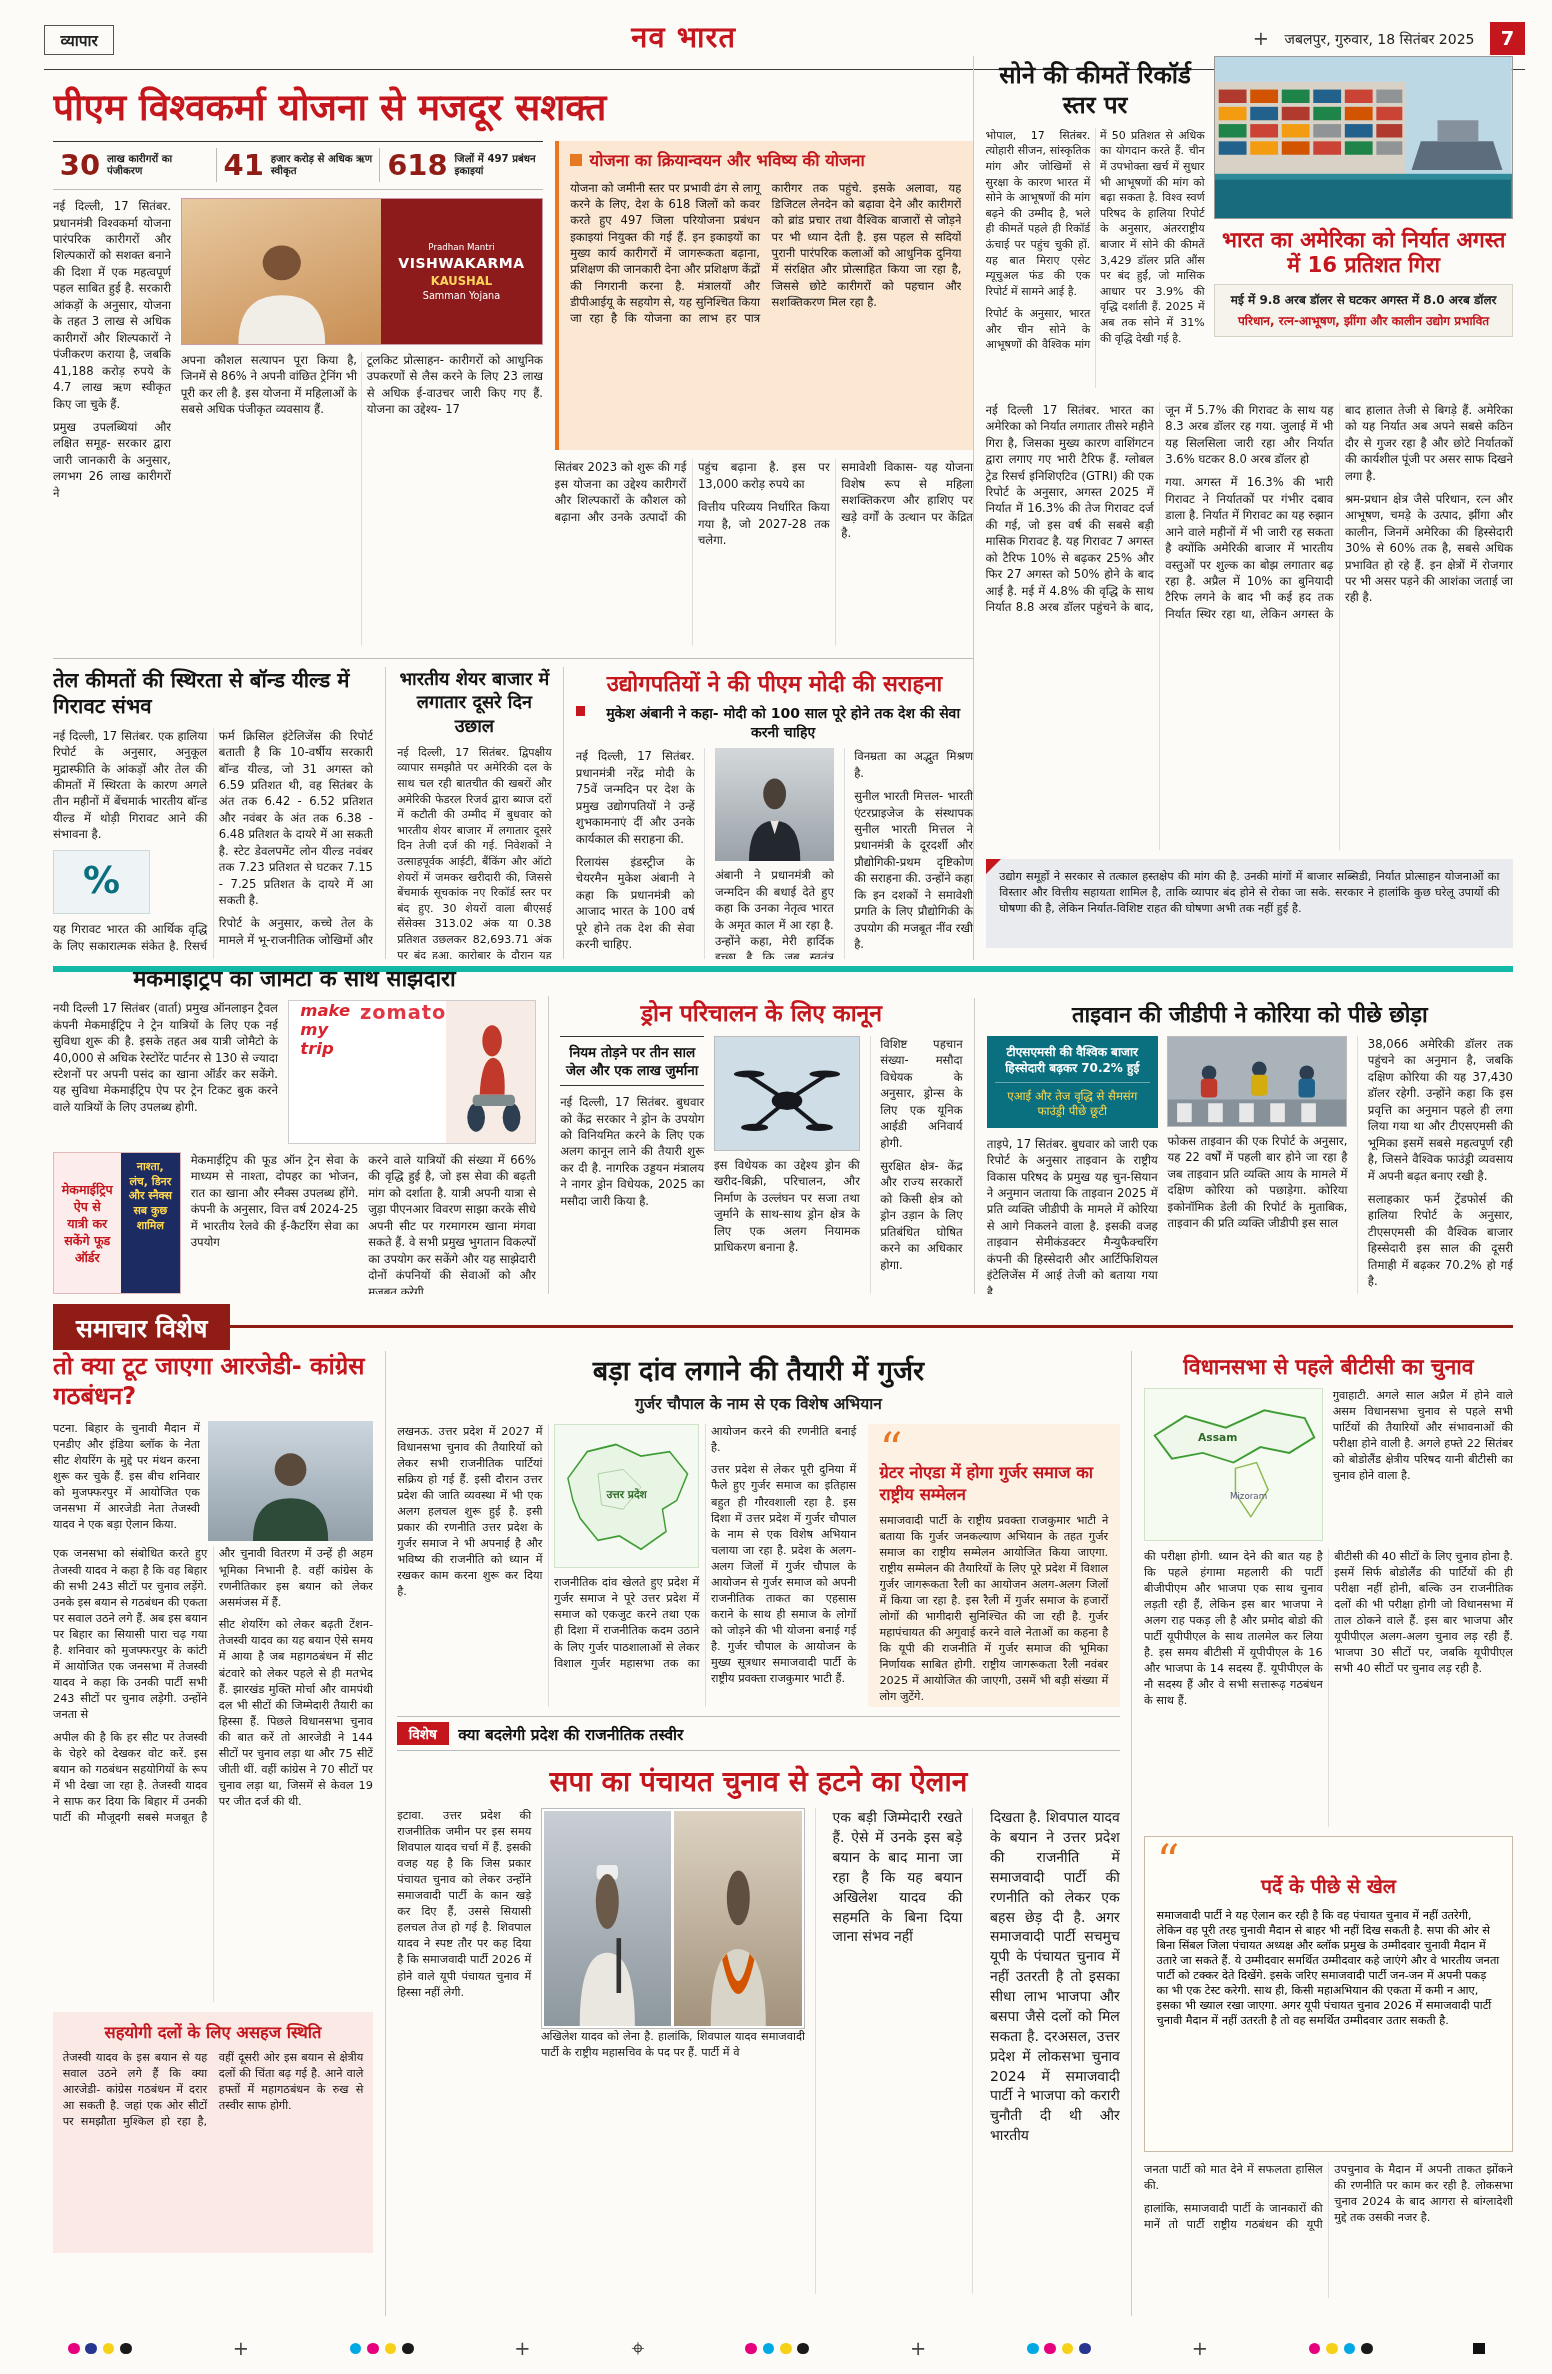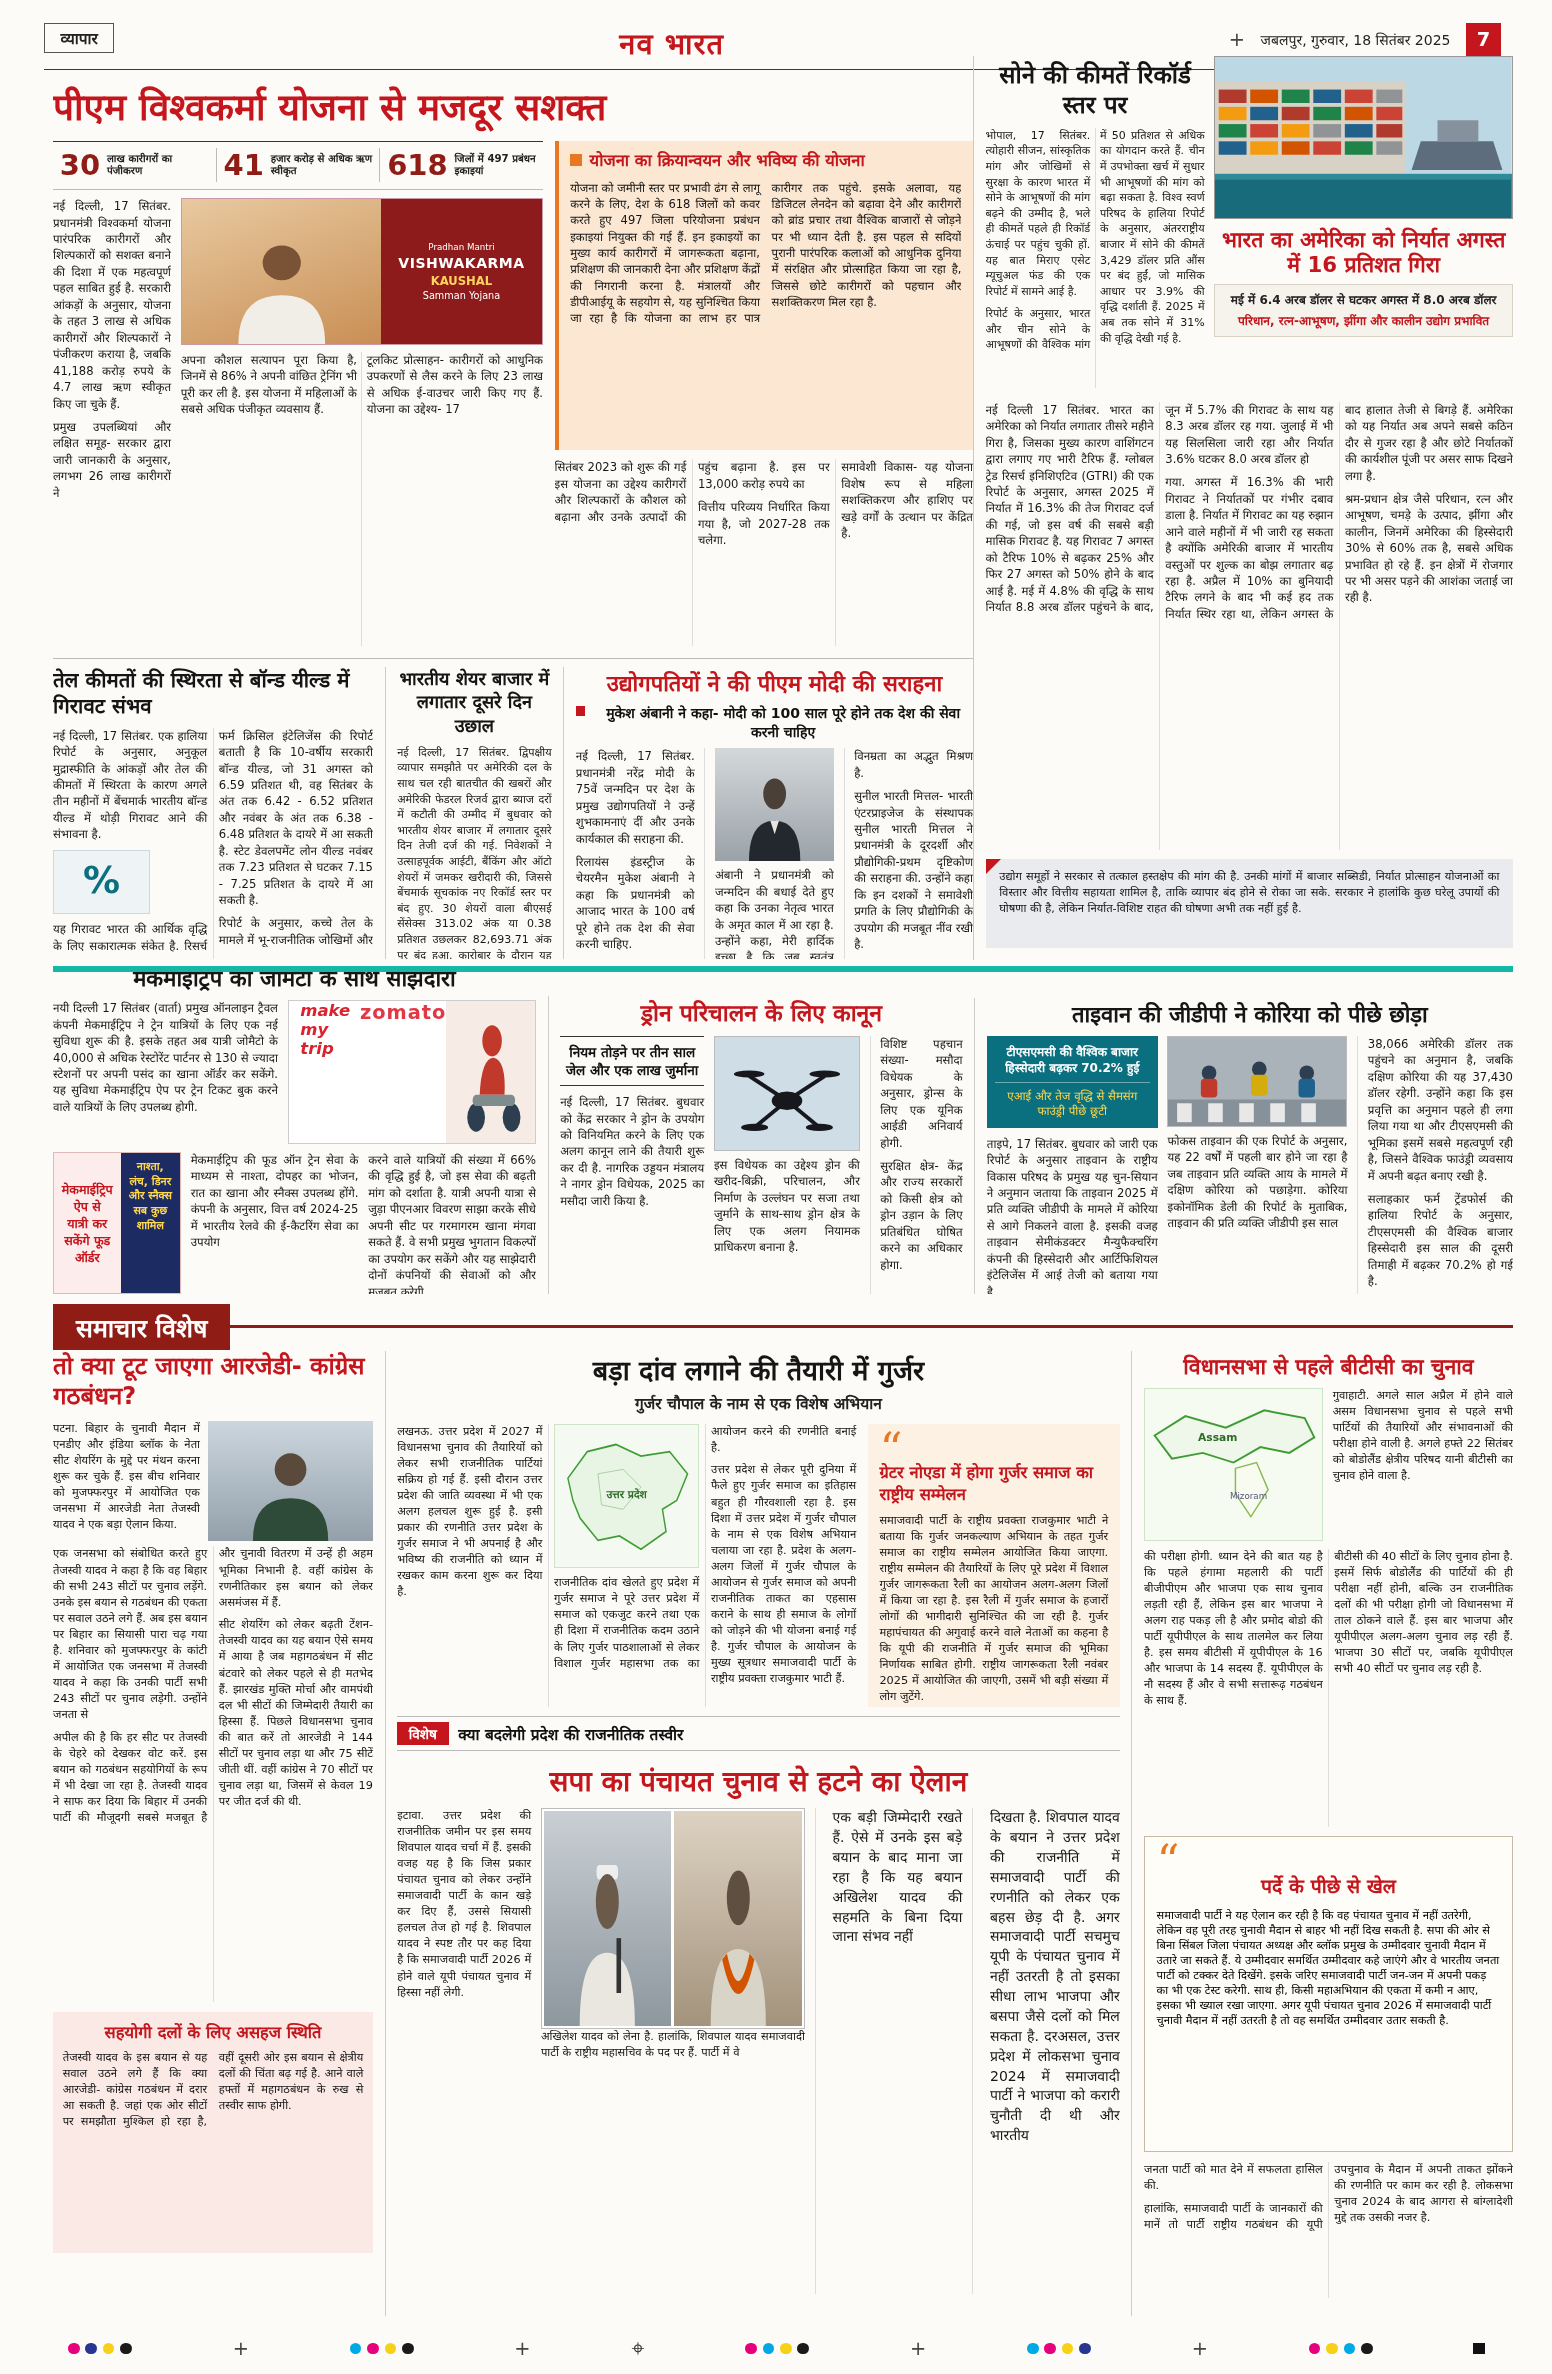--- a/index.html
+++ b/index.html
@@ -5,21 +5,21 @@
   * { margin:0; padding:0; box-sizing:border-box; }
   body { background:#dedbd4; font-family:"DejaVu Sans","Liberation Sans",sans-serif; }
   .page { position:relative; width:1553px; height:2375px; background:#fcfbf7; margin:0 auto; overflow:hidden; }
   .abs { position:absolute; }
   .bt { font-size:11.6px; line-height:1.42; text-align:justify; color:#161616; }
   .bt p, p.bt { margin:0 0 6.8px; }
   .hl { color:#c4161c; font-weight:bold; }
   .hk { color:#151515; font-weight:bold; }
 
   
-  .masthead { position:absolute; left:44px; right:52px; top:23px; height:47px; display:flex; align-items:flex-start; justify-content:space-between; border-bottom:1.9px solid #3a3a3a; padding-bottom:23px; }
+  .masthead { position:absolute; left:44px; right:28px; top:23px; height:47px; display:flex; align-items:flex-end; justify-content:space-between; border-bottom:1.9px solid #3a3a3a; padding-bottom:14px; }
   .mh-section { border:1px solid #555; padding:2.9px 15.5px; font-weight:bold; font-size:15.5px; color:#222; }
   .mh-title { color:#c4161c; font-size:29px; font-weight:bold; letter-spacing:1px; }
   .mh-right { display:flex; gap:15.5px; align-items:center; font-size:14px; color:#222; }
   .rm-plus { font-size:19.4px; color:#444; font-weight:normal; }
   .mh-page { background:#c4161c; color:#fff; width:35px; height:33px; display:flex; align-items:center; justify-content:center; font-size:19.4px; font-weight:bold; }
 
   
   .sec-lead { left:53px; top:80px; width:920px; height:574px; overflow:hidden; }
   .lead-hl { font-size:37px; margin:0 0 9.7px; }
   .lead-row { display:flex; gap:11.6px; }
@@ -298,21 +298,21 @@
                 <rect x="174" y="88" width="28" height="14" fill="#909497"></rect>
             </g>
             <path d="M212 118 L310 118 L300 88 L222 88 Z" fill="#5d6d7e"></path>
             <rect x="240" y="66" width="44" height="22" fill="#85929e"></rect>
             <rect x="0" y="122" width="320" height="46" fill="#176b7a"></rect>
             <rect x="0" y="122" width="320" height="6" fill="#2f8b9a"></rect>
           </svg>
         </div>
         <h2 class="exp-hl hl">भारत का अमेरिका को निर्यात अगस्त में 16 प्रतिशत गिरा</h2>
         <div class="chart-box">
-          <div class="cb1">मई में 6.4 अरब डॉलर से घटकर अगस्त में 8.0 अरब डॉलर</div>
+          <div class="cb1">मई में 9.8 अरब डॉलर से घटकर अगस्त में 8.0 अरब डॉलर</div>
           <div class="cb2">परिधान, रत्न-आभूषण, झींगा और कालीन उद्योग प्रभावित</div>
         </div>
       </div>
     </div>
     <div class="exp-cols bt">
       <p>नई दिल्ली 17 सितंबर. भारत का अमेरिका को निर्यात लगातार तीसरे महीने गिरा है, जिसका मुख्य कारण वाशिंगटन द्वारा लगाए गए भारी टैरिफ हैं. ग्लोबल ट्रेड रिसर्च इनिशिएटिव (GTRI) की एक रिपोर्ट के अनुसार, अगस्त 2025 में निर्यात में 16.3% की तेज गिरावट दर्ज की गई, जो इस वर्ष की सबसे बड़ी मासिक गिरावट है. यह गिरावट 7 अगस्त को टैरिफ 10% से बढ़कर 25% और फिर 27 अगस्त को 50% होने के बाद आई है. मई में 4.8% की वृद्धि के साथ निर्यात 8.8 अरब डॉलर पहुंचने के बाद, जून में 5.7% की गिरावट के साथ यह 8.3 अरब डॉलर रह गया. जुलाई में भी यह सिलसिला जारी रहा और निर्यात 3.6% घटकर 8.0 अरब डॉलर हो</p>
       <p>गया. अगस्त में 16.3% की भारी गिरावट ने निर्यातकों पर गंभीर दबाव डाला है. निर्यात में गिरावट का यह रुझान आने वाले महीनों में भी जारी रह सकता है क्योंकि अमेरिकी बाजार में भारतीय वस्तुओं पर शुल्क का बोझ लगातार बढ़ रहा है. अप्रैल में 10% का बुनियादी टैरिफ लगने के बाद भी कई हद तक निर्यात स्थिर रहा था, लेकिन अगस्त के बाद हालात तेजी से बिगड़े हैं. अमेरिका को यह निर्यात अब अपने सबसे कठिन दौर से गुजर रहा है और छोटे निर्यातकों की कार्यशील पूंजी पर असर साफ दिखने लगा है.</p>
       <p>श्रम-प्रधान क्षेत्र जैसे परिधान, रत्न और आभूषण, चमड़े के उत्पाद, झींगा और कालीन, जिनमें अमेरिका की हिस्सेदारी 30% से 60% तक है, सबसे अधिक प्रभावित हो रहे हैं. इन क्षेत्रों में रोजगार पर भी असर पड़ने की आशंका जताई जा रही है.</p>
     </div>
     <div class="exp-high bt">

